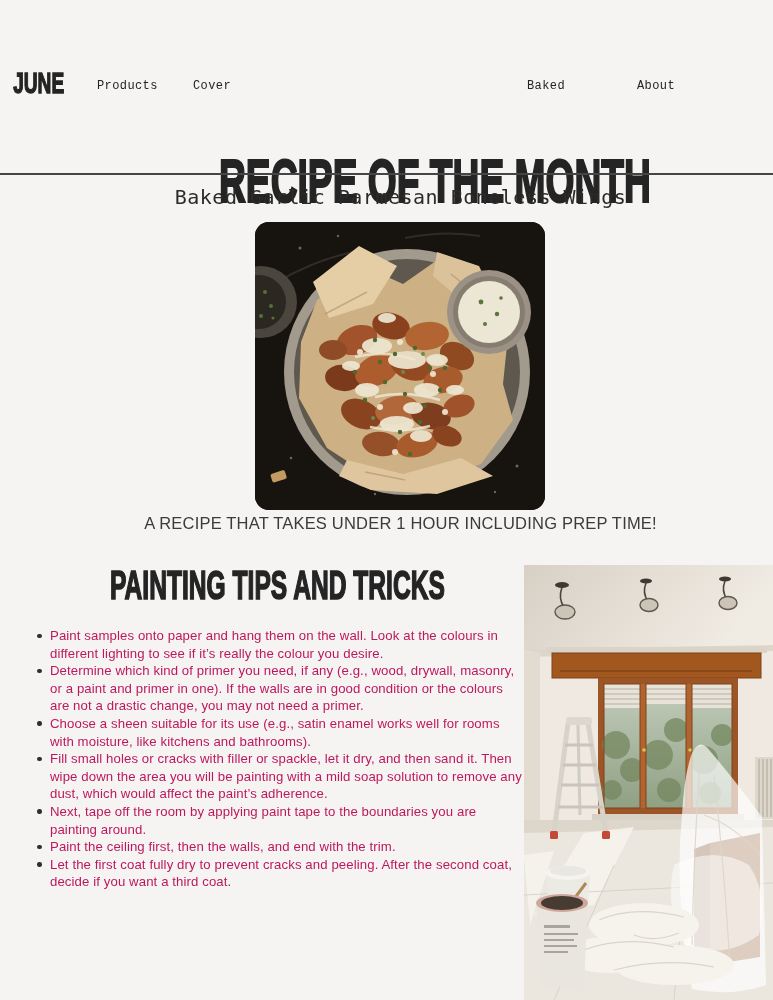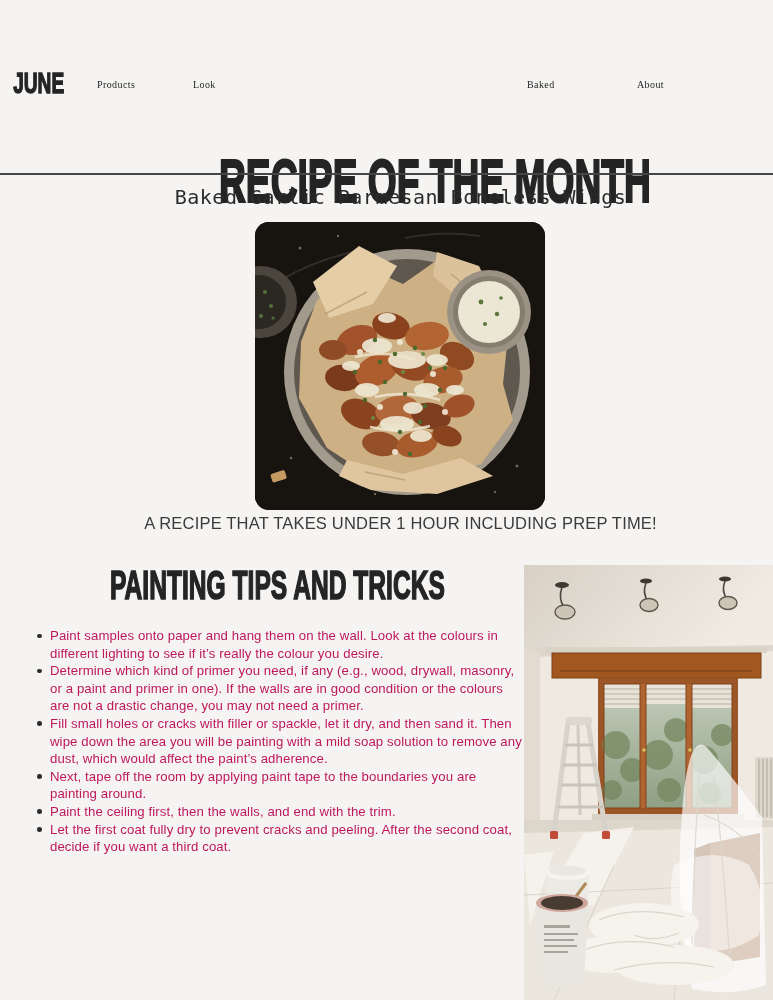--- a/index.html
+++ b/index.html
@@ -1,20 +1,20 @@
 <!DOCTYPE html>
 <html><head>
 <meta charset="utf-8">
 <style>
   html,body{margin:0;padding:0;background:#f5f4f2;}
   .page{position:relative;width:773px;height:1000px;background:#f5f4f2;overflow:hidden;
         font-family:"Liberation Sans",sans-serif;color:#2e2e2e;}
 
   
-  .navlink{position:absolute;top:79px;font-family:Liberation Serif, serif;font-size:10px;
+  .navlink{position:absolute;top:79px;font-family:Liberation Mono, monospace;font-size:12px;
            color:#242424;letter-spacing:.4px;text-decoration:none;cursor:pointer;}
   .nav-month-wrap{position:absolute;top:69px;left:0;width:746px;text-align:left;}
   .nav-month{display:inline-block;font-weight:700;font-size:29px;line-height:1;color:#242424;
              transform:scaleX(.66);-webkit-text-stroke:1.3px #242424;white-space:nowrap;}
 
   
   .title-wrap{position:absolute;top:108px;left:0;width:773px;text-align:center;padding-left:48px;}
   .main-title{display:inline-block;font-size:62px;line-height:1;font-weight:700;color:#242424;
               transform:scaleX(.6);-webkit-text-stroke:2.2px #242424;white-space:nowrap;}
   .rule{position:absolute;top:173px;left:0;width:773px;border-top:2px solid #454545;height:0;}
@@ -42,21 +42,21 @@
 
   .room-photo{position:absolute;top:565px;left:524px;width:249px;height:435px;overflow:hidden;background:#efe9e1;}
 </style>
 </head>
 <body>
 
 <div class="page">
 
   <nav>
     <a class="navlink" style="left:97px">Products</a>
-    <a class="navlink" style="left:193px">Look</a>
+    <a class="navlink" style="left:193px">Cover</a>
     <div class="nav-month-wrap">
       <span class="nav-month">JUNE</span>
     </div>
     <a class="navlink" style="left:527px">Baked</a>
     <a class="navlink" style="left:637px">About</a>
   </nav>
 
   <div class="title-wrap">
     <h1 class="main-title">RECIPE OF THE MONTH</h1>
   </div>
@@ -177,20 +177,21 @@
 
   <div class="caption">A RECIPE THAT TAKES UNDER 1 HOUR INCLUDING PREP TIME!</div>
 
   <section>
     <div class="tips-heading-wrap">
       <h2 class="tips-heading">PAINTING TIPS AND TRICKS</h2>
     </div>
     <ul class="tips-list">
       <li class="tip">Paint samples onto paper and hang them on the wall. Look at the colours in different lighting to see if it’s really the colour you desire.</li>
       <li class="tip">Determine which kind of primer you need, if any (e.g., wood, drywall, masonry, or a paint and primer in one). If the walls are in good condition or the colours are not a drastic change, you may not need a primer.</li>
+      <li class="tip">Choose a sheen suitable for its use (e.g., satin enamel works well for rooms with moisture, like kitchens and bathrooms).</li>
       <li class="tip">Fill small holes or cracks with filler or spackle, let it dry, and then sand it. Then wipe down the area you will be painting with a mild soap solution to remove any dust, which would affect the paint’s adherence.</li>
       <li class="tip">Next, tape off the room by applying paint tape to the boundaries you are painting around.</li>
       <li class="tip">Paint the ceiling first, then the walls, and end with the trim.</li>
       <li class="tip">Let the first coat fully dry to prevent cracks and peeling. After the second coat, decide if you want a third coat.</li>
     </ul>
   </section>
 
   <div class="room-photo" role="img" aria-label="Room prepared for painting with step ladder, wood-framed window, plastic sheeting over furniture and paint buckets on covered floor">
     <svg viewBox="0 0 249 435" xmlns="http://www.w3.org/2000/svg">
       <defs>

